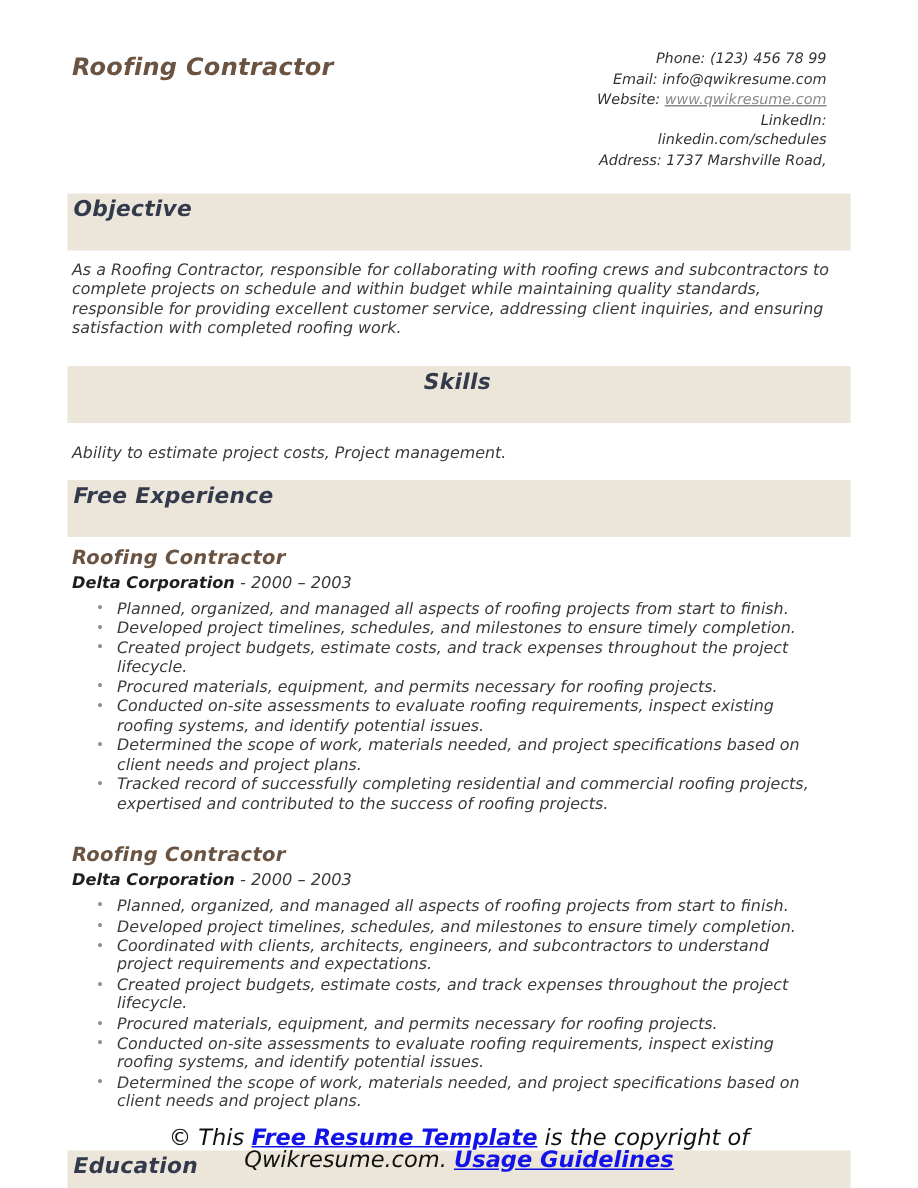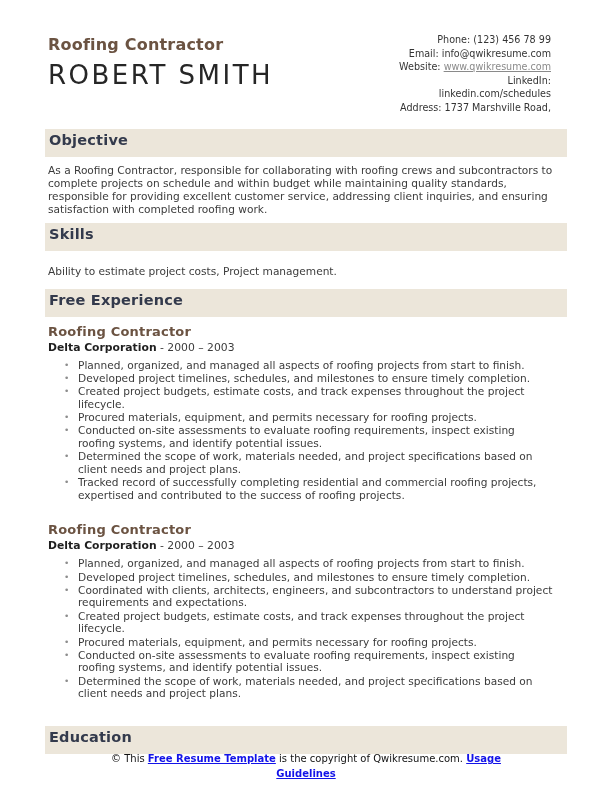--- a/index.html
+++ b/index.html
@@ -8,20 +8,21 @@
     font-family: "DejaVu Sans", "Liberation Sans", sans-serif;
     color: #3a3a3a;
   }
   .page {
     position: relative;
     width: 612px;
     height: 792px;
     margin: 0 auto;
     background: #ffffff;
     overflow: hidden;
+    font-style: italic;
   }
   .content {
     position: absolute;
     left: 45px;
     top: 0;
     width: 522px;
   }
 
   
   .header {
@@ -51,41 +52,41 @@
     font-size: 9.6px;
     line-height: 13.6px;
     color: #343434;
     padding-right: 16px;
   }
   .contact a { color: #8a8a8a; text-decoration: underline; }
 
   
   .section-bar {
     background: #ece6da;
-    padding: 3px 6px 9px 4px;
+    padding: 3px 6px 19px 4px;
     margin-top: 0;
   }
   .section-bar h2 {
     font-size: 14.5px;
     font-weight: bold;
     color: #333a4c;
     letter-spacing: 0.2px;
   }
 
   
   .para {
     font-size: 10.6px;
     line-height: 13.2px;
     color: #3b3b3b;
     padding-left: 3px;
     width: 516px;
   }
   .objective-bar { margin-top: 14px; }
   .objective-text { margin-top: 7px; }
-  .skills-bar { margin-top: 7px; }
+  .skills-bar { margin-top: 18px; text-align: center; }
   .skills-text { margin-top: 14px; }
   .work-bar { margin-top: 10px; }
 
   
   .job { padding-left: 3px; }
   .job-1 { margin-top: 7px; }
   .job-2 { margin-top: 21px; }
   .job-title {
     font-size: 13px;
     font-weight: bold;
@@ -123,41 +124,40 @@
 
   .education-bar { margin-top: 26px; }
 
   
   .footer {
     position: absolute;
     left: 0;
     bottom: 11px;
     width: 100%;
     text-align: center;
-    font-size: 10px;
+    font-size: 15px;
     line-height: 15px;
     color: #111111;
   }
   .footer-inner { max-width: 450px; margin: 0 auto; }
   .footer a {
     color: #1313e8;
     font-weight: bold;
     text-decoration: underline;
   }
 </style>
 </head>
 <body>
 
 <div class="page">
   <div class="content">
 
     <div class="header">
       <div class="header-left">
         <div class="job-title-top">Roofing Contractor</div>
-        <h1 class="name">ROBERT SMITH</h1>
       </div>
       <div class="contact">
         <div class="contact-line"><span>Phone:</span> <span>(123) 456 78 99</span></div>
         <div class="contact-line"><span>Email:</span> <span>info@qwikresume.com</span></div>
         <div class="contact-line"><span>Website:</span> <a href="#">www.qwikresume.com</a></div>
         <div class="contact-line"><span>LinkedIn:</span></div>
         <div class="contact-line"><span>linkedin.com/schedules</span></div>
         <div class="contact-line"><span>Address:</span> <span>1737 Marshville Road,</span></div>
       </div>
     </div>

